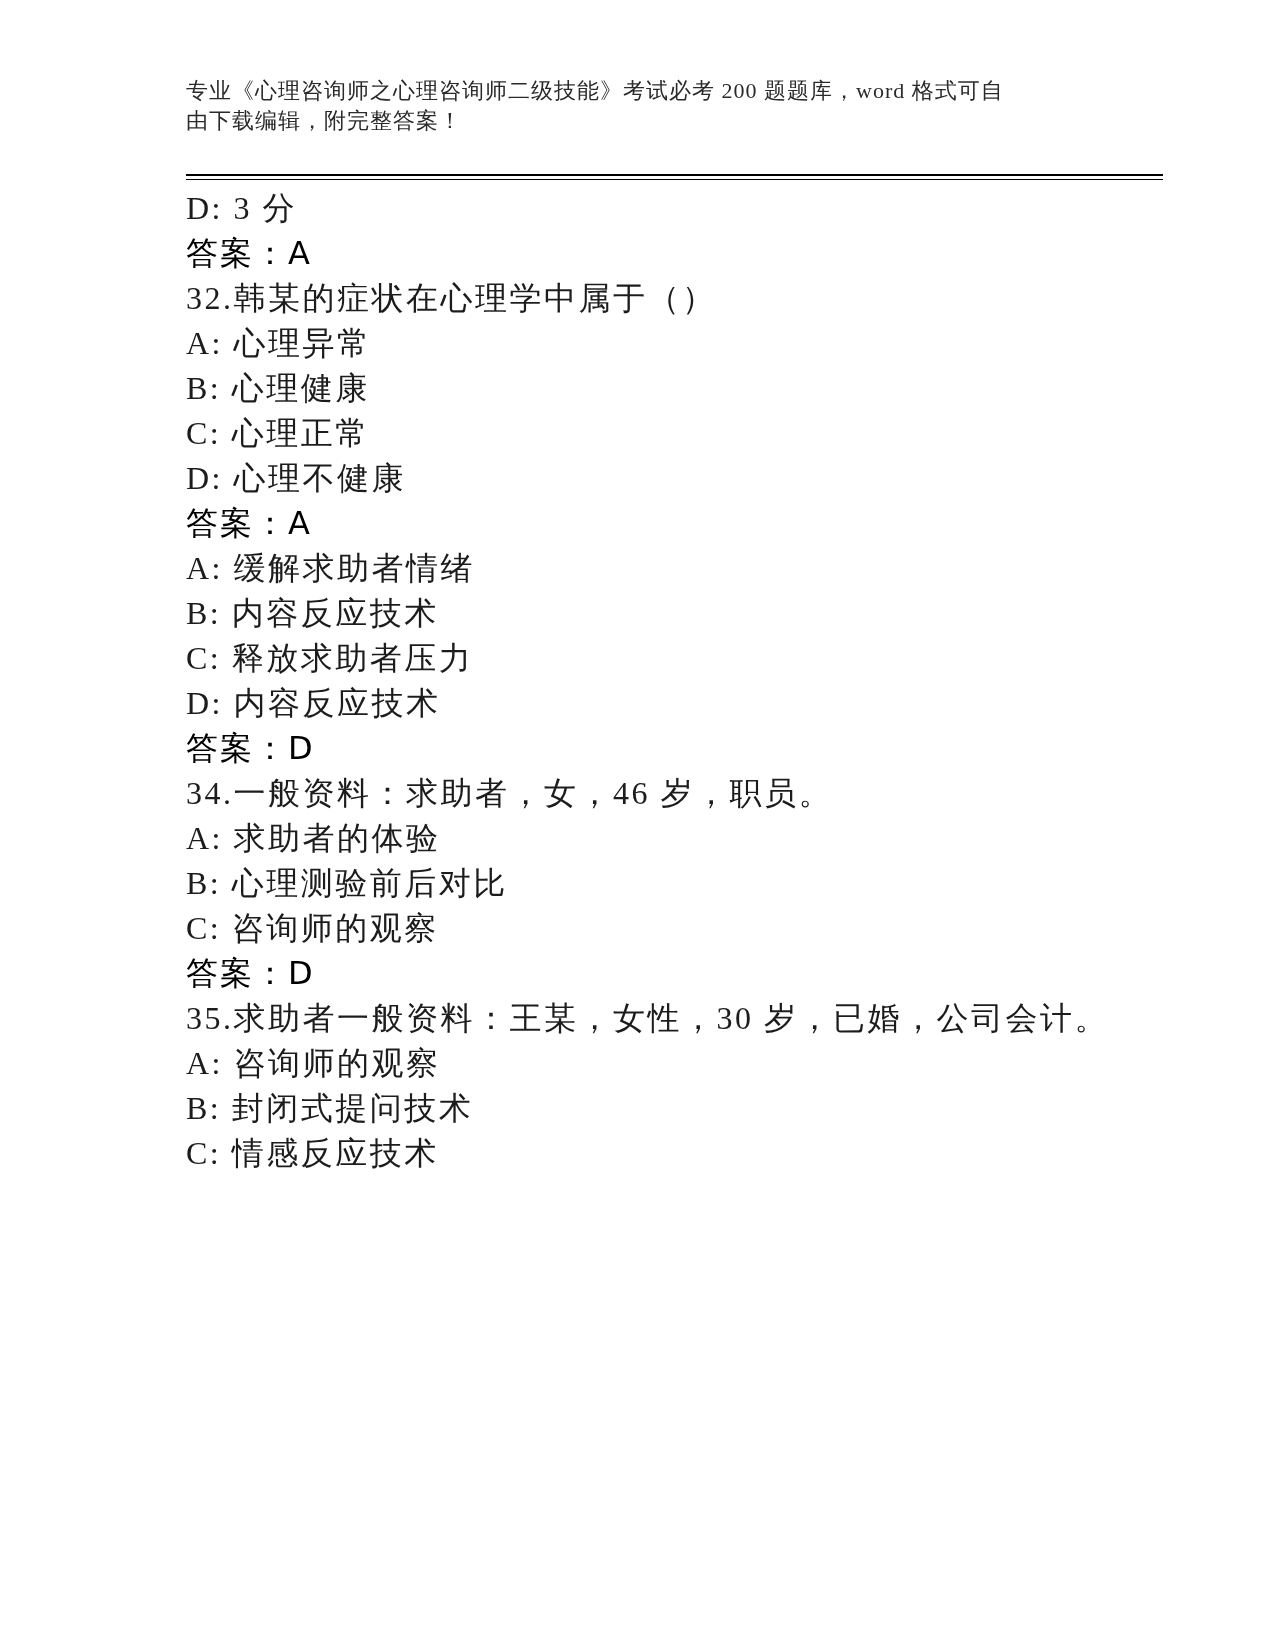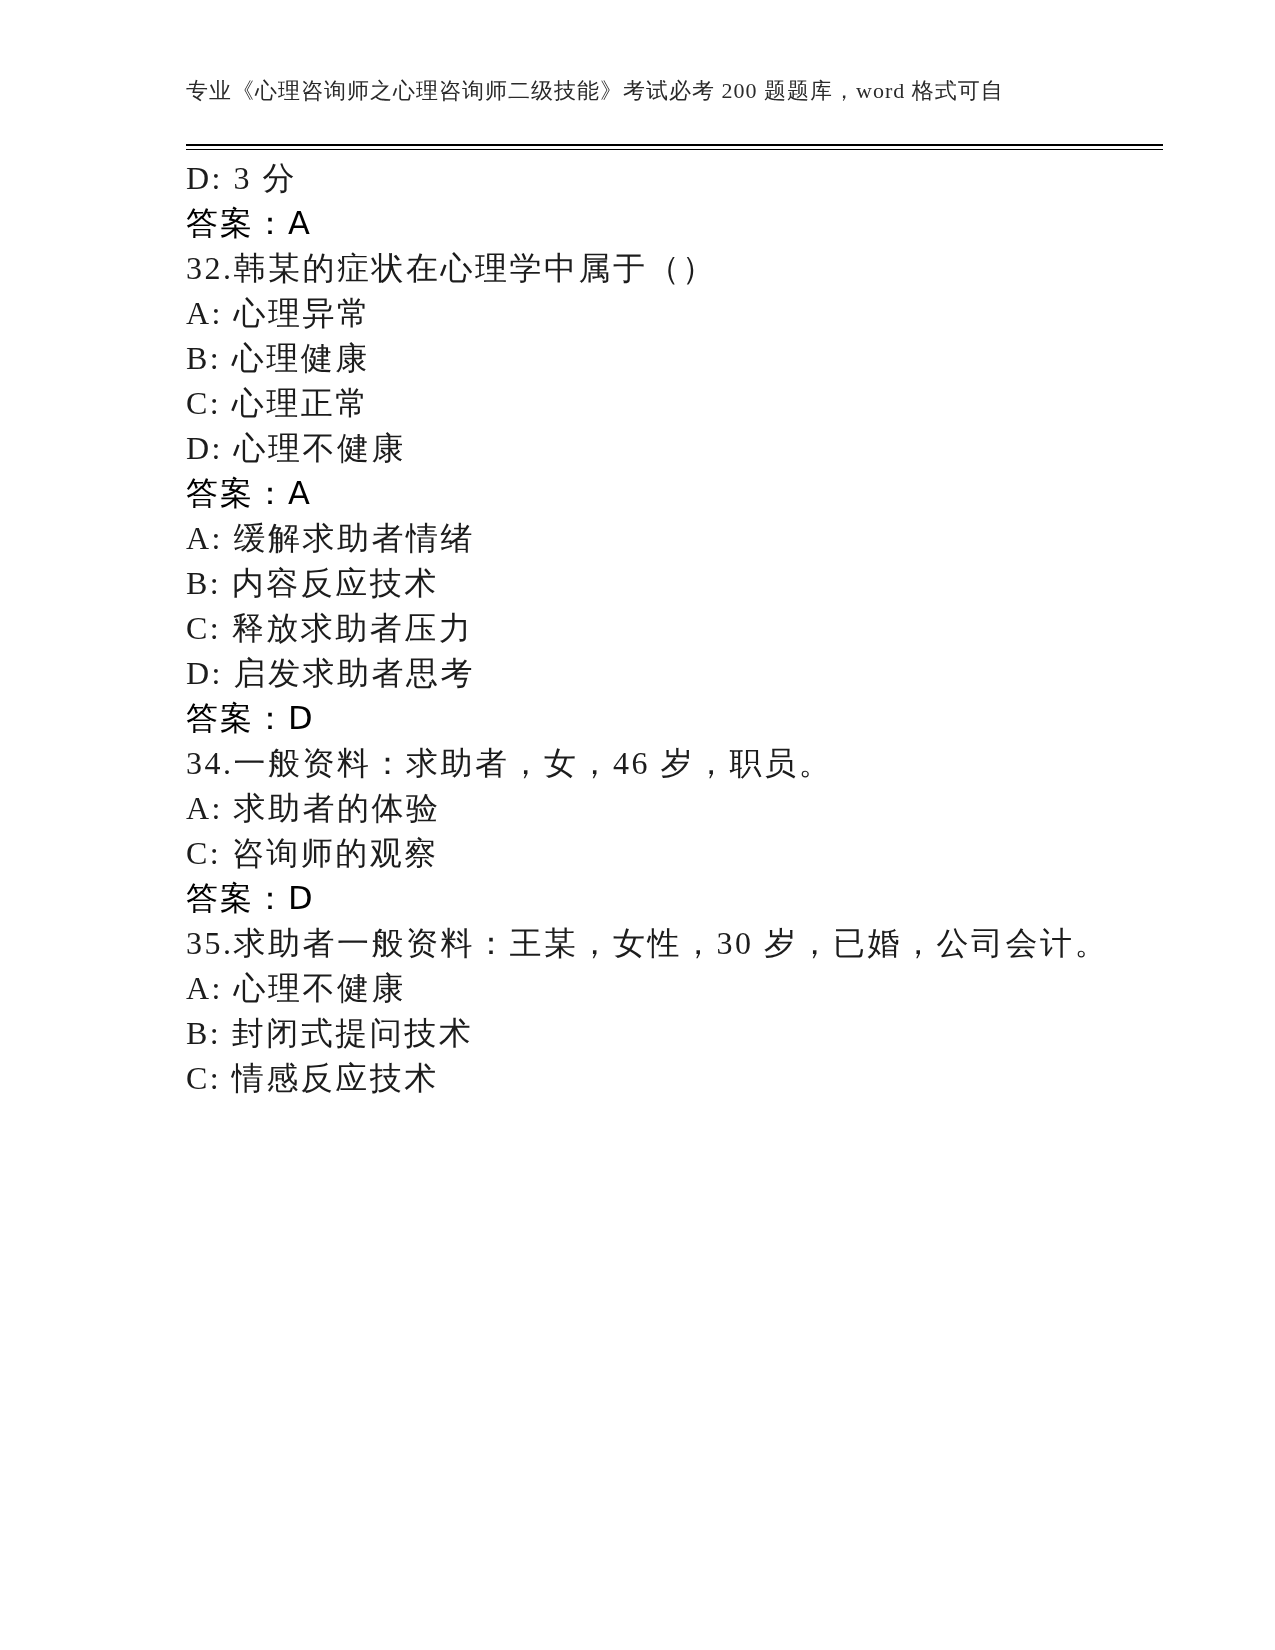--- a/index.html
+++ b/index.html
@@ -45,20 +45,21 @@
     letter-spacing: 2px;
   }
 </style>
 </head>
 <body>
 
 <div class="page">
 
   <header>
     <p class="header-line">专业《心理咨询师之心理咨询师二级技能》考试必考 200 题题库，word 格式可自</p>
+    <p class="header-line">由下载编辑，附完整答案！</p>
   </header>
 
   <div class="header-rule"></div>
 
   <main class="doc-body">
 
     <section class="block">
       <p class="line">D: 3 分</p>
       <p class="line answer">答案：A</p>
     </section>
@@ -69,32 +70,33 @@
       <p class="line">B: 心理健康</p>
       <p class="line">C: 心理正常</p>
       <p class="line">D: 心理不健康</p>
       <p class="line answer">答案：A</p>
     </section>
 
     <section class="block qblock">
       <p class="line">A: 缓解求助者情绪</p>
       <p class="line">B: 内容反应技术</p>
       <p class="line">C: 释放求助者压力</p>
-      <p class="line">D: 启发求助者思考</p>
+      <p class="line">D: 内容反应技术</p>
       <p class="line answer">答案：D</p>
     </section>
 
     <section class="block qblock">
       <p class="line">34.一般资料：求助者，女，46 岁，职员。</p>
       <p class="line">A: 求助者的体验</p>
+      <p class="line">B: 心理测验前后对比</p>
       <p class="line">C: 咨询师的观察</p>
       <p class="line answer">答案：D</p>
     </section>
 
     <section class="block qblock">
       <p class="line">35.求助者一般资料：王某，女性，30 岁，已婚，公司会计。</p>
-      <p class="line">A: 心理不健康</p>
+      <p class="line">A: 咨询师的观察</p>
       <p class="line">B: 封闭式提问技术</p>
       <p class="line">C: 情感反应技术</p>
     </section>
 
   </main>
 </div>
 
 </body></html>

